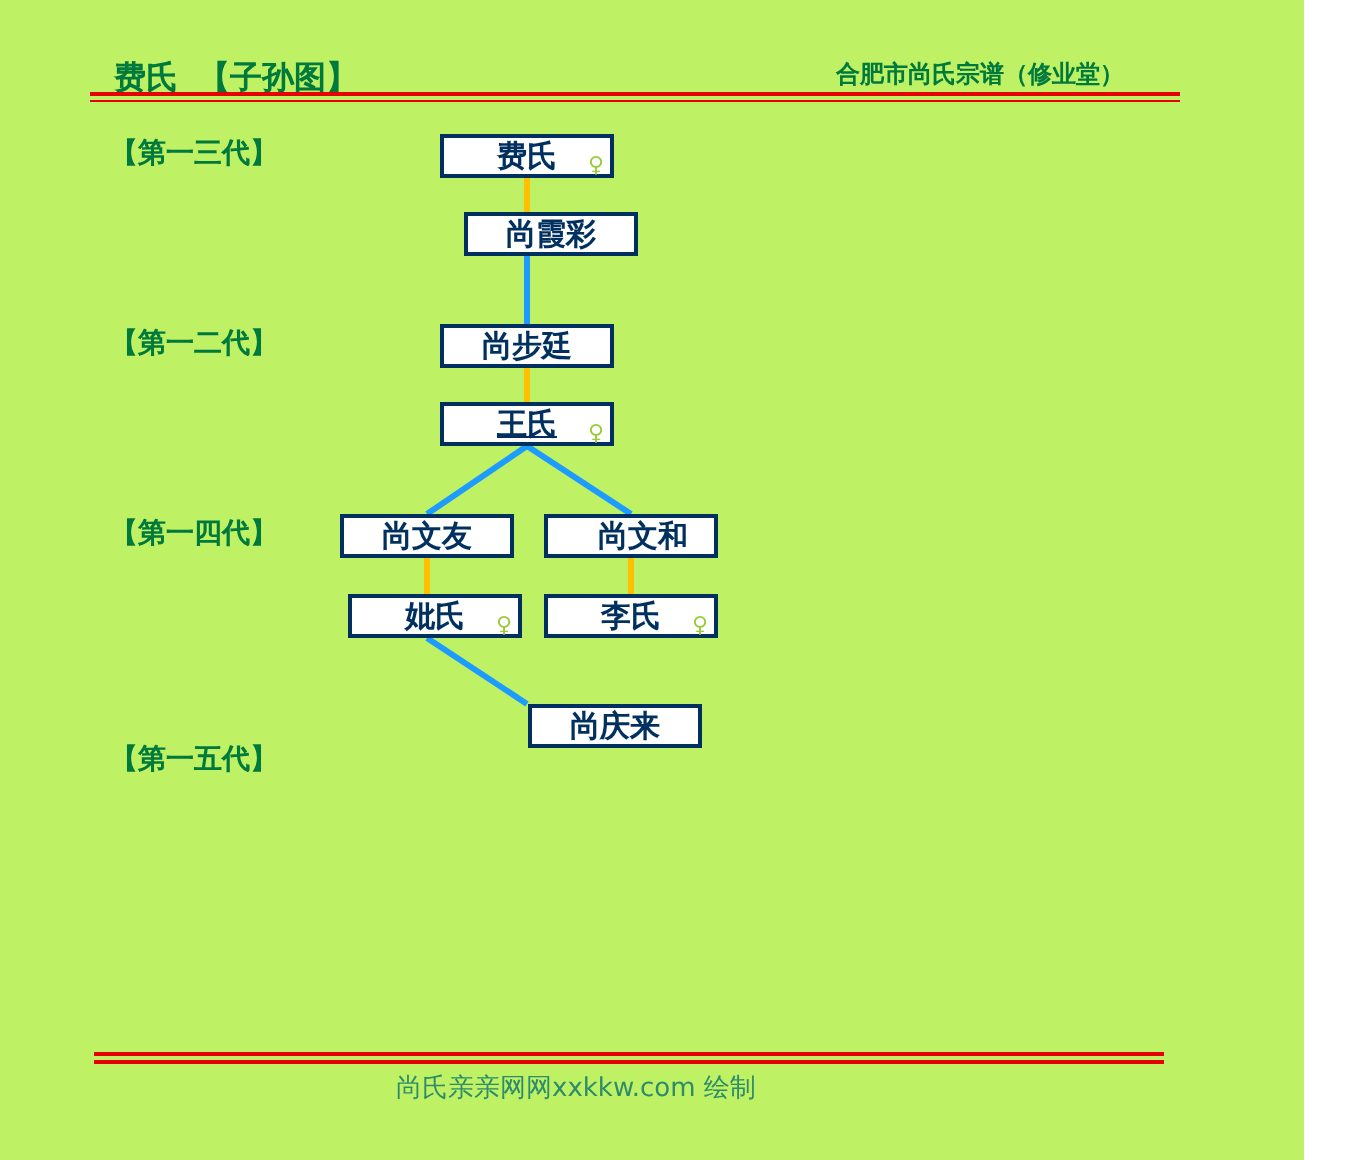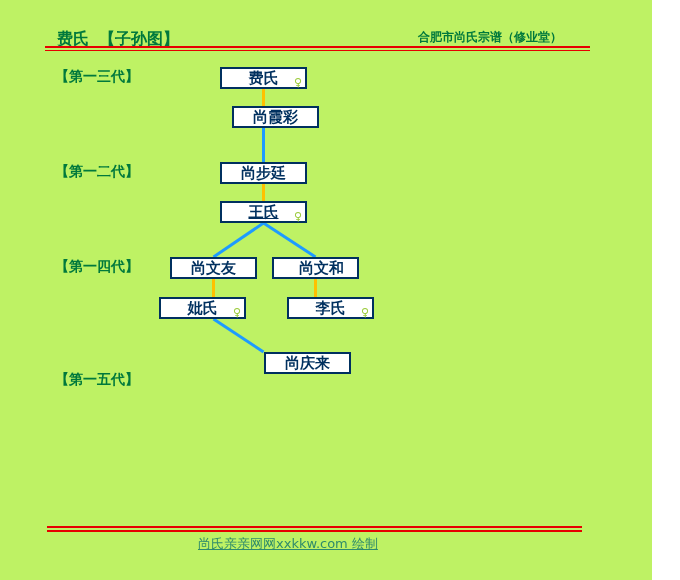--- a/index.html
+++ b/index.html
@@ -23,21 +23,21 @@
     border:2px solid #00305F;background:#ffffff;
     display:flex;align-items:center;justify-content:center;
     font-size:15px;font-weight:bold;color:#00305F;line-height:1;cursor:pointer;
   }
   .female-glyph{
     position:absolute;right:3px;bottom:-1px;font-size:11px;font-weight:bold;
     color:#9BCB3B;line-height:1;
   }
   
   .footer-date{position:absolute;left:57px;top:535px;font-size:13px;color:#2E8B6B;white-space:nowrap;}
-  .footer-credit{position:absolute;left:198px;top:535px;font-size:13px;color:#2E8B6B;white-space:nowrap;text-decoration:underline;}
+  .footer-credit{position:absolute;left:198px;top:535px;font-size:13px;color:#2E8B6B;white-space:nowrap;}
 </style>
 </head>
 <body>
 
 <div class="page">
 
   <div class="header-left">
     <span>费氏</span><span class="gap"></span><span>【子孙图】</span>
   </div>
   <div class="header-right">合肥市尚氏宗谱（修业堂）</div>
@@ -72,25 +72,25 @@
       <div class="person-box" style="left: 220px; top: 201px; text-decoration: underline;">
         <span>王氏</span>
         <span class="female-glyph">♀</span>
       </div>
       <div class="person-box" style="left: 170px; top: 257px;">
         <span>尚文友</span>
       </div>
       <div class="person-box" style="left: 272px; top: 257px; padding-left: 12px;">
         <span>尚文和</span>
       </div>
-      <div class="person-box" style="left: 159px; top: 297px;">
+      <div class="person-box" style="left: 174px; top: 297px;">
         <span>妣氏</span>
         <span class="female-glyph">♀</span>
       </div>
-      <div class="person-box" style="left: 287px; top: 297px;">
+      <div class="person-box" style="left: 272px; top: 297px;">
         <span>李氏</span>
         <span class="female-glyph">♀</span>
       </div>
       <div class="person-box" style="left: 220px; top: 352px; margin-left: 44px;">
         <span>尚庆来</span>
       </div>
     </div>
 
   <div class="rule rule-bottom"></div>
   <div class="footer-credit">尚氏亲亲网网xxkkw.com 绘制</div>

